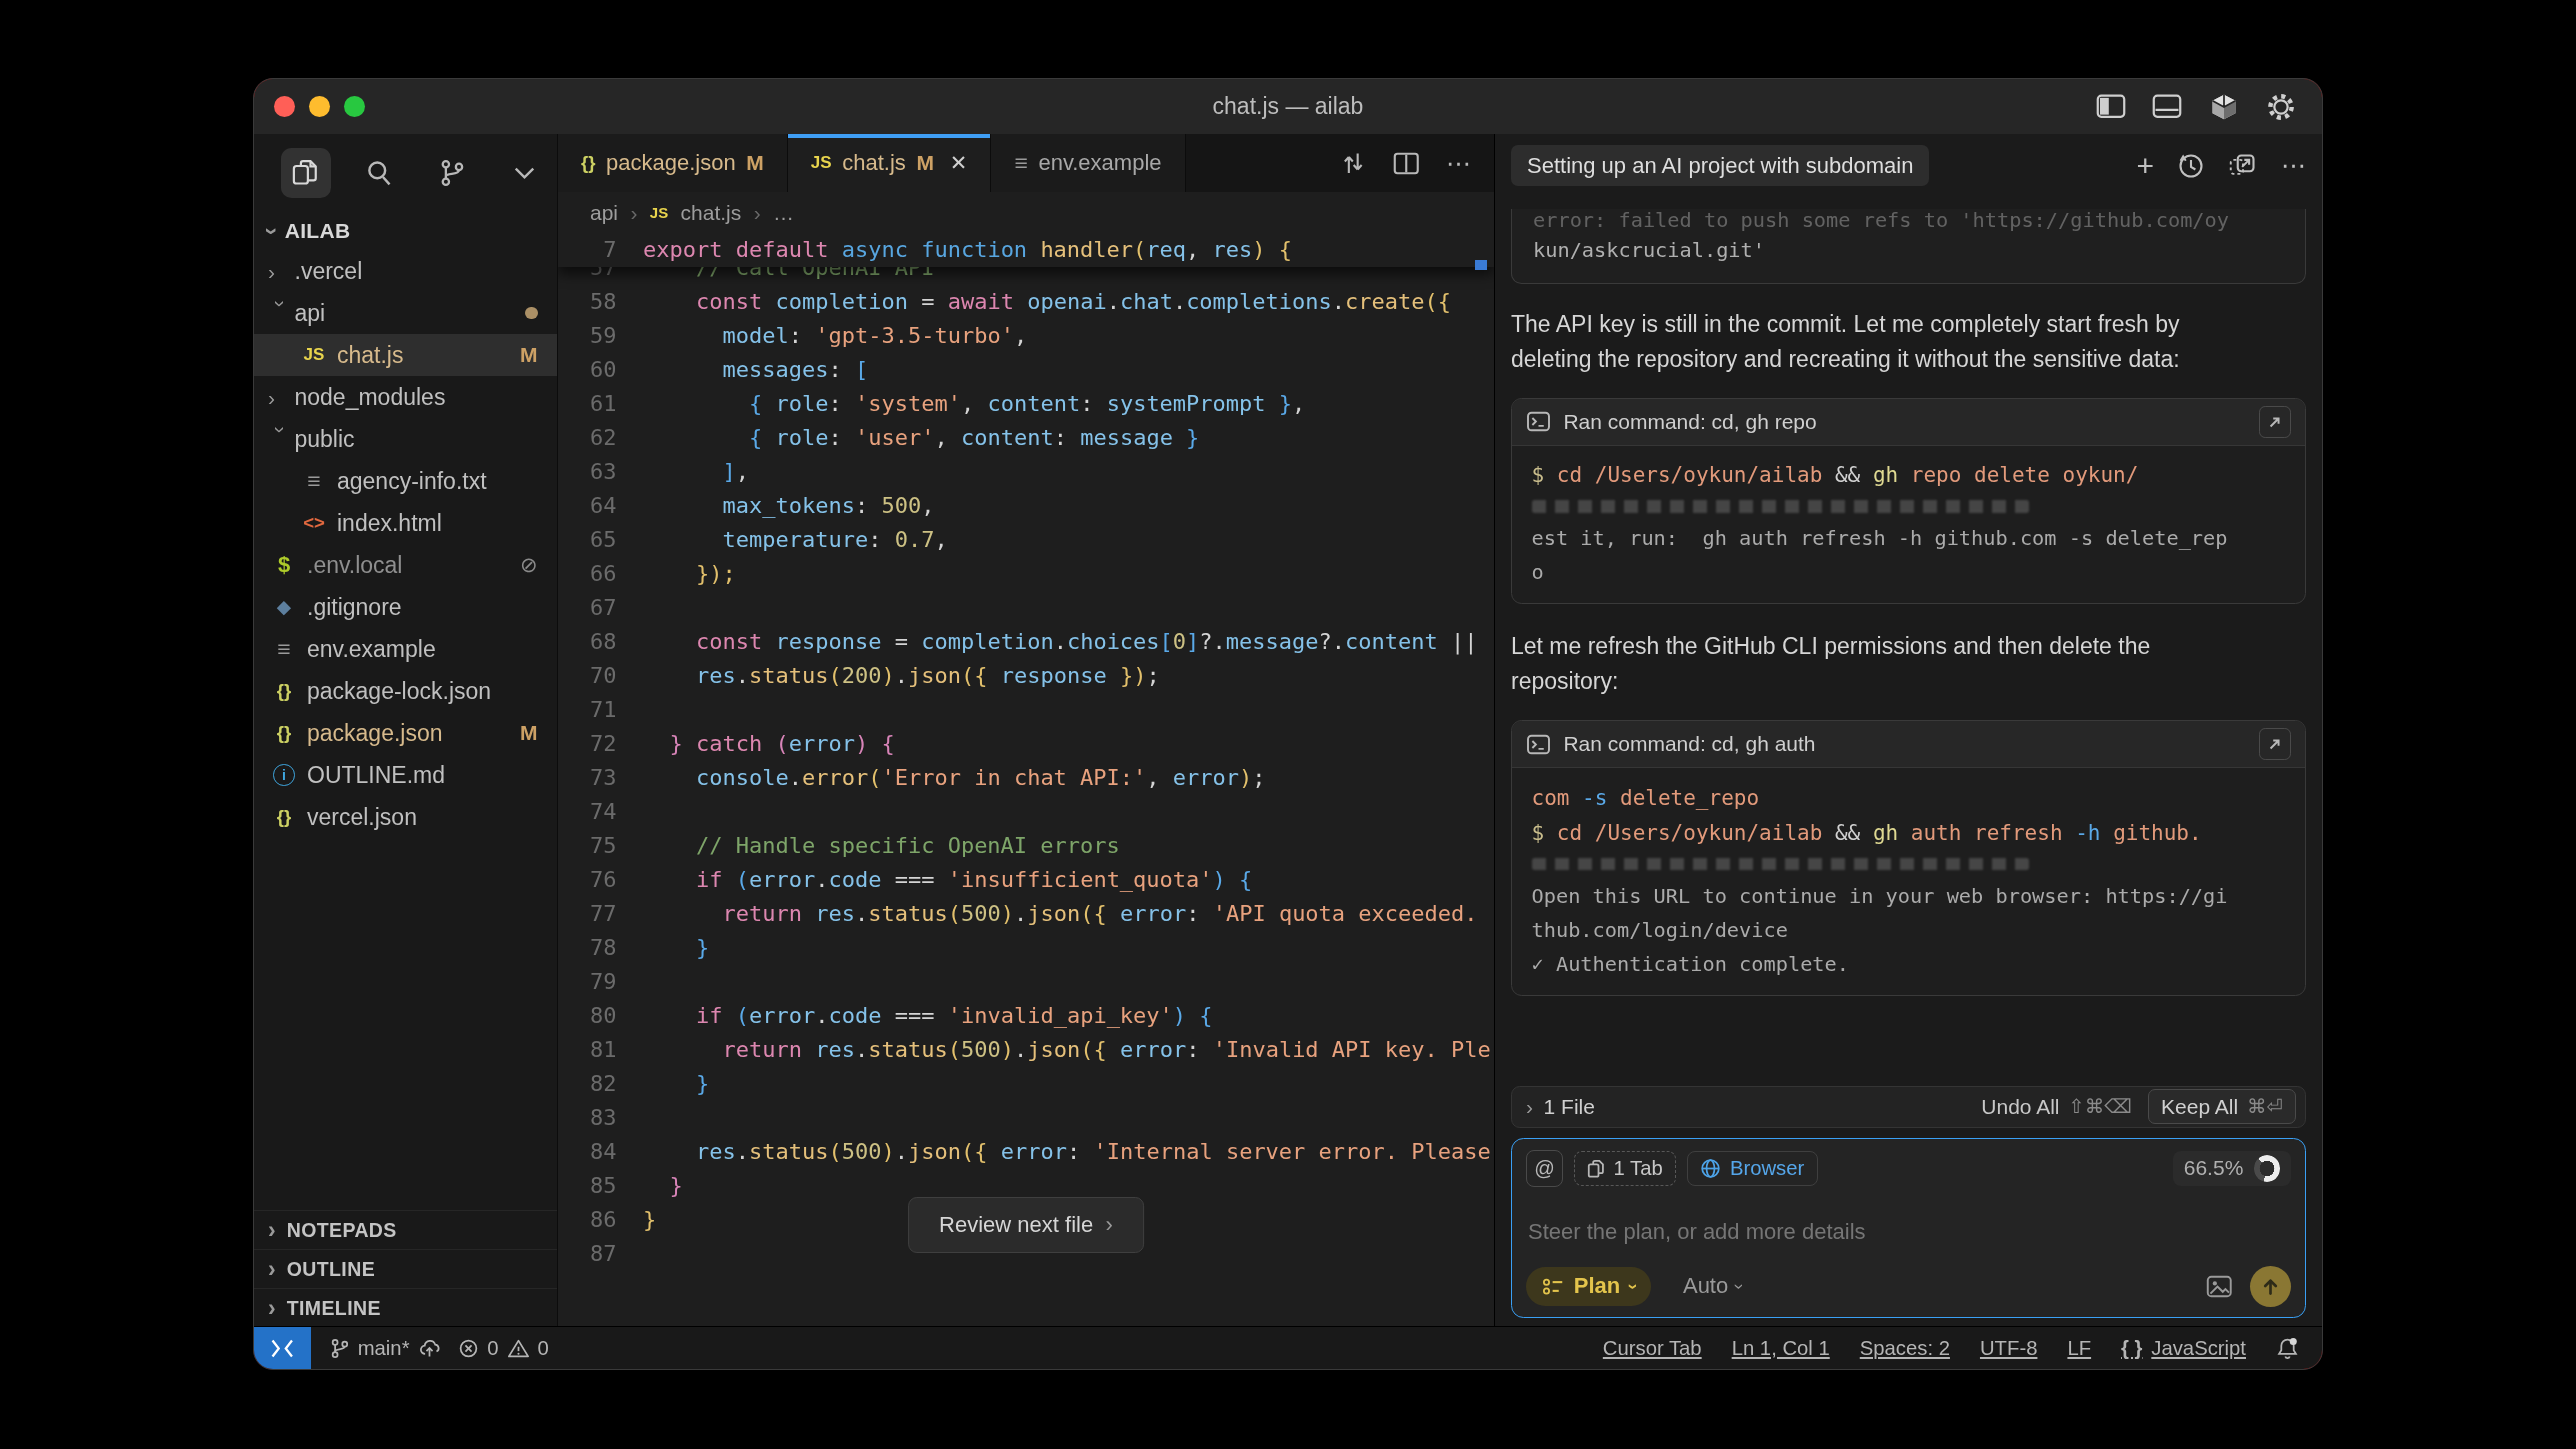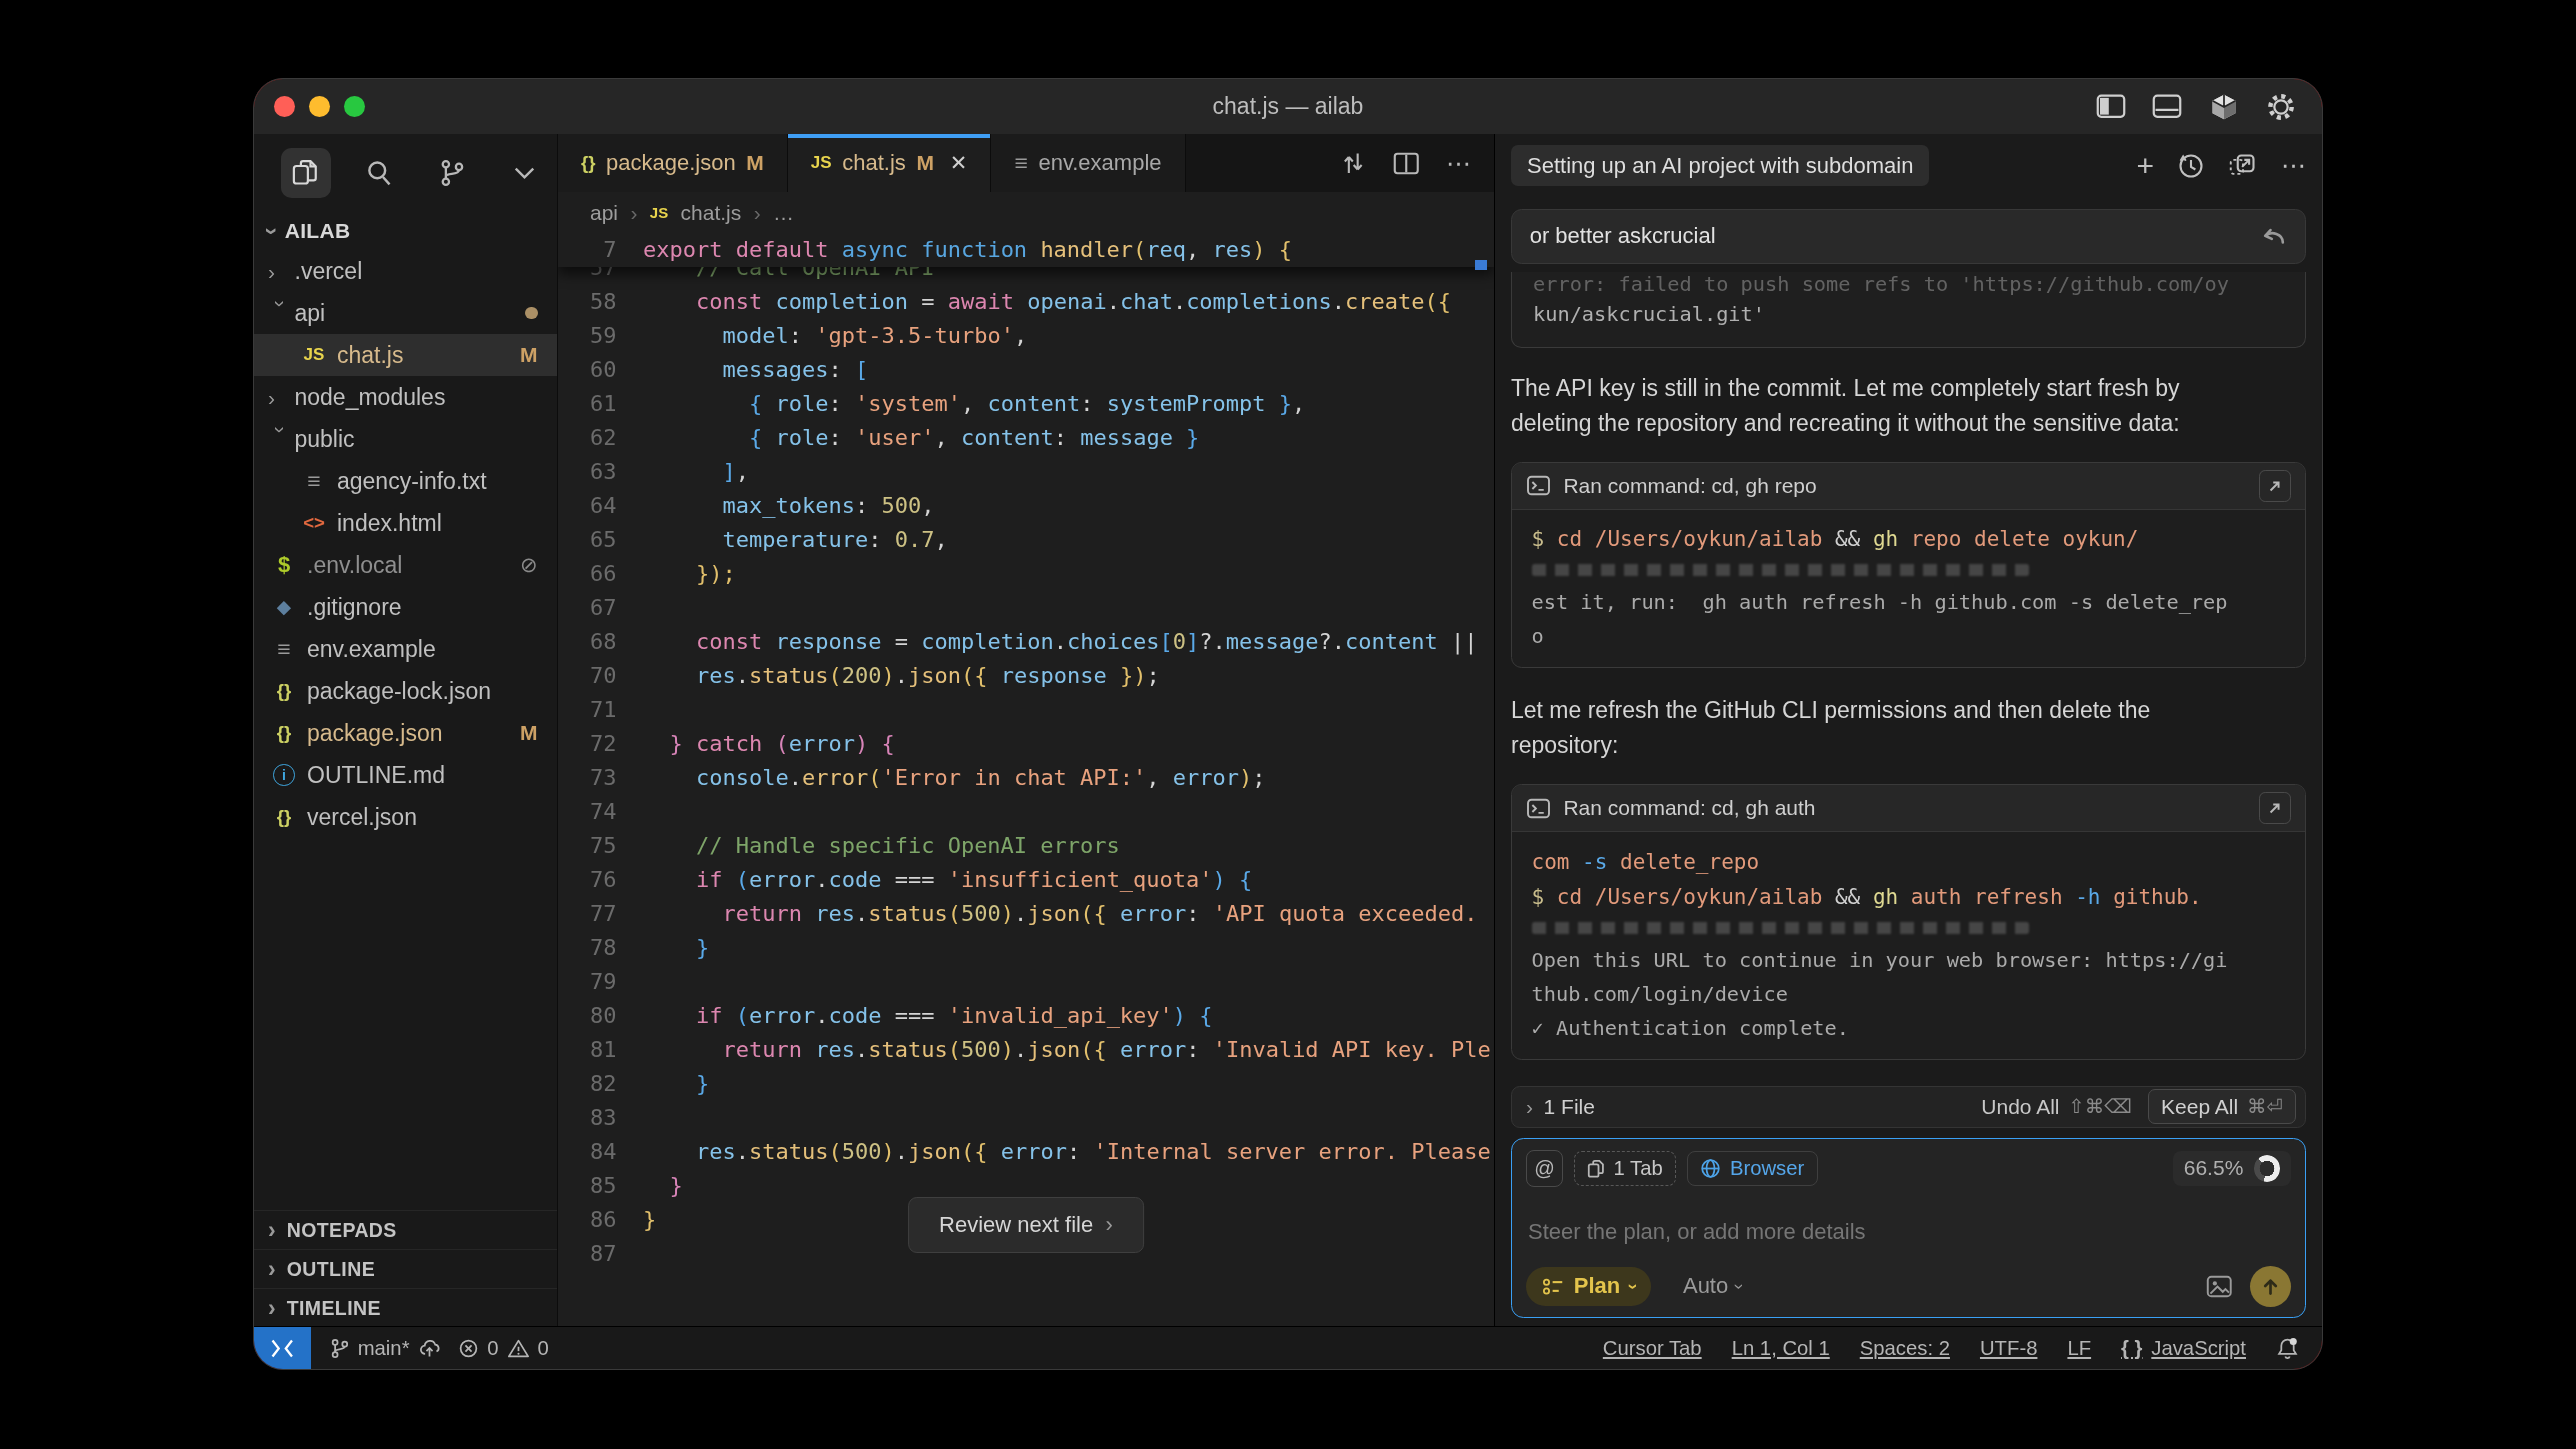--- a/index.html
+++ b/index.html
@@ -1,19 +1,19 @@
 <!DOCTYPE html>
 <html style="font-size:14px"><head>
 <meta charset="utf-8">
 <style>
   html,body{margin:0;padding:0;background:#000;width:2576px;height:1449px;overflow:hidden;
     font-family:"Liberation Sans",sans-serif;-webkit-font-smoothing:antialiased;}
   .stage{position:absolute;inset:0;background:#000;}
   .window{position:absolute;left:253px;top:78px;width:2070px;height:1292px;background:#b91c1c;
-    border-radius:30px;overflow:hidden;border:0.9px solid #3a3a3a;box-sizing:border-box;}
+    border-radius:20px;overflow:hidden;border:0.9px solid #3a3a3a;box-sizing:border-box;}
   svg{display:block}
   
   .titlebar{height:55px;background:#262626;display:flex;align-items:center;position:relative;}
   .lights{display:flex;gap:14px;padding-left:19.5px;}
   .light{width:21px;height:21px;border-radius:50%;}
   .l-red{background:#ff5f57}.l-yellow{background:#febc2e}.l-green{background:#28c840}
   .win-title{position:absolute;left:0;right:0;text-align:center;font-size:23px;color:#bdbdbd;}
   .tb-icons{margin-left:auto;display:flex;gap:26.5px;padding-right:25px;align-items:center;z-index:2}
   .tb-icons .ibtn{color:#cfcfcf}
   
@@ -528,29 +528,20 @@
               <svg width="30" height="28" viewBox="0 0 34 32">
                   <rect x="3" y="9" width="14" height="16" rx="3" fill="none" stroke="#c0c0c0" stroke-width="2.2" stroke-dasharray="3.4 3.4"></rect>
                   <rect x="11" y="4" width="18" height="18" rx="4" fill="none" stroke="#c0c0c0" stroke-width="2.4"></rect>
                   <path d="M16 17 L24 9 M18.5 9 H24 V14.5" fill="none" stroke="#c0c0c0" stroke-width="2.4"></path>
                 </svg>
             </button>
             <button class="ibtn" style="color:#c0c0c0;font-size:25px;">⋯</button>
           </div>
         </div>
 
-        <div class="chat-input">
-          <span>or better askcrucial</span>
-          <span class="undo">
-            <svg width="30" height="26.5" viewBox="0 0 34 30">
-                <path d="M27 22 C27 12 14 9 8 14" fill="none" stroke="#9a9a9a" stroke-width="3" stroke-linecap="round"></path>
-                <polyline points="13,8 7,14.5 14.5,18" fill="none" stroke="#9a9a9a" stroke-width="3" stroke-linecap="round" stroke-linejoin="round"></polyline>
-              </svg>
-          </span>
-        </div>
 
         <div class="chat-body">
           <div class="cut-block">
             <div class="fade-line">
                 <span>error: failed to push some refs to 'https://github.com/oy</span>
               </div>
             <div>kun/askcrucial.git'</div>
           </div>
           <p class="chat-p">The API key is still in the commit. Let me completely start fresh by deleting the repository and recreating it without the sensitive data:</p>
 

